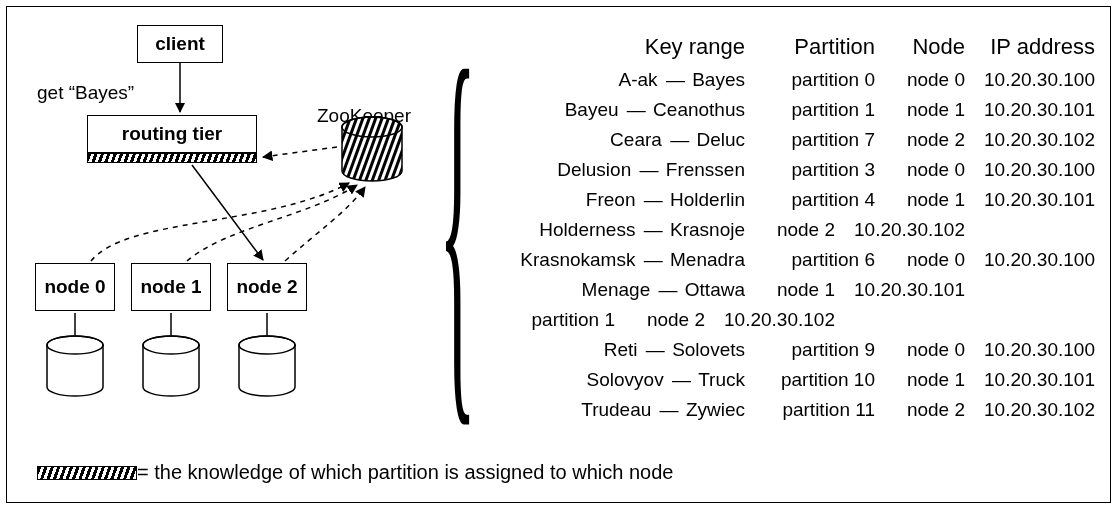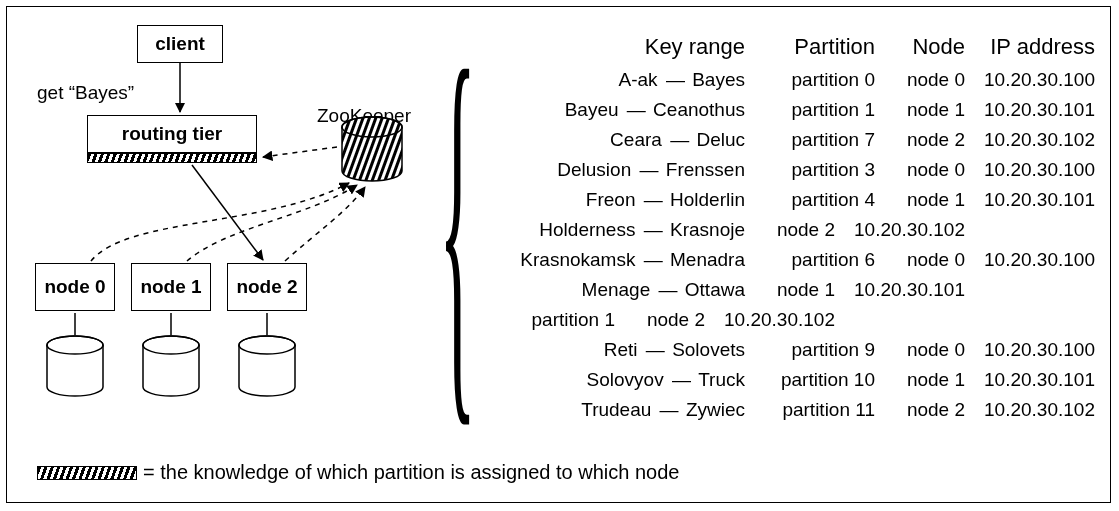--- a/index.html
+++ b/index.html
@@ -46,21 +46,21 @@
     position: absolute;
     font-size: 19px;
   }
   .legend {
     position: absolute;
     left: 30px;
     bottom: 18px;
     font-size: 20px;
     display: flex;
     align-items: center;
-    gap: 6px;
+    gap: 0;
   }
   .legend .hb {
     width: 100px; height: 14px;
     background: repeating-linear-gradient(110deg, #000 0 3px, #fff 3px 6px);
     border: 1px solid #000;
   }
   .brace {
     position: absolute;
     left: 432px;
     top: 18px;

